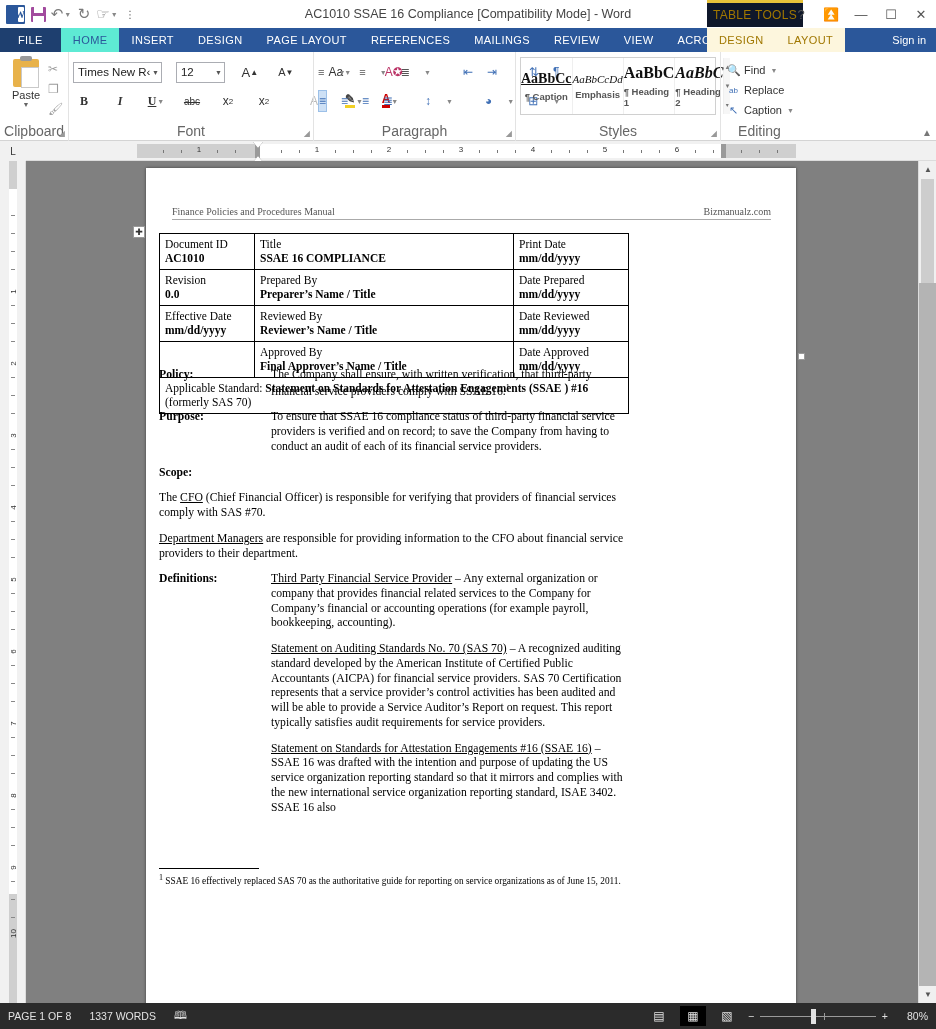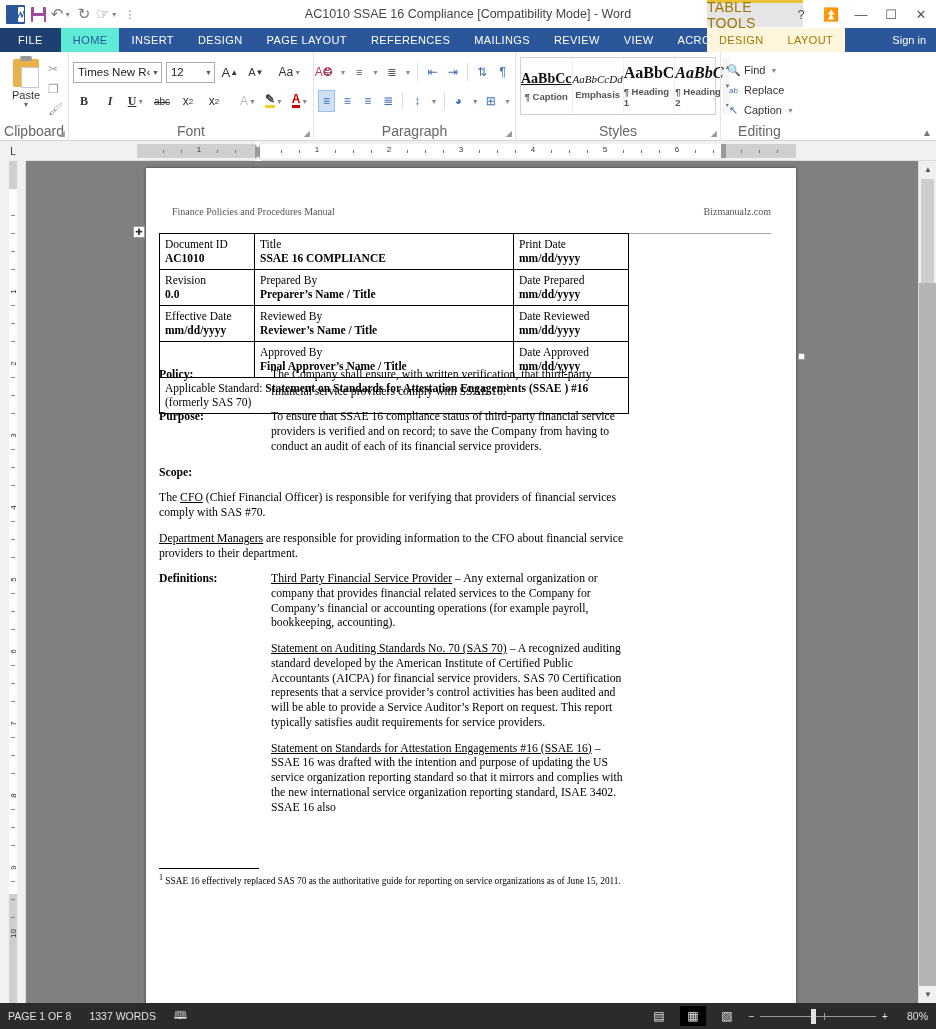--- a/index.html
+++ b/index.html
@@ -47,23 +47,23 @@
   }
   .win-ctrls {
     margin-left:auto; display:flex; align-items:center; height:28px; z-index:5;
   }
   .win-ctrls .c {
     width: 30px; height: 28px; display:flex; align-items:center; justify-content:center;
     font-size:13px; color:#555;
   }
   .ctx-tab-top {
     position:absolute; left:707px; top:0; width:96px; height:27px;
-    background:#e5e5e5; border-top:3px solid #e8c33a;
+    background:#0f172a; border-top:3px solid #e8c33a;
     display:flex; align-items:center; justify-content:center;
-    font-size:14px; color:#a07700; letter-spacing:.3px; z-index:4;
+    font-size:12px; color:#a07700; letter-spacing:.3px; z-index:4;
   }
 
   
   .tabstrip {
     height: 24px; background:#2b579a; display:flex; align-items:stretch;
     position:relative;
   }
   .tab {
     padding: 0 12px; display:flex; align-items:center; justify-content:center;
     color:#fff; font-size:11px; letter-spacing:.4px;
@@ -102,21 +102,21 @@
   .clipboard-ico::after{
     content:""; position:absolute; left:8px; top:8px; width:16px; height:19px;
     background:#fff; border:1px solid #c9c9c9;
   }
   .paste-label{ font-size:11px; color:#333; margin-top:2px;}
   .clip-side { display:flex; flex-direction:column; gap:3px; padding-top:5px;}
   .clip-side .ci { font-size:12px; color:#9a9a9a; height:17px; display:flex; align-items:center;}
 
   
   .g-font { width:245px; }
-  .row { display:flex; align-items:center; gap:4px; height:26px; }
+  .row { display:flex; align-items:center; gap:14px; height:26px; }
   .fontbox {
     height:21px; border:1px solid #abadb3; background:#fff; display:flex; align-items:center;
     padding:0 2px 0 4px; font-size:11.5px; color:#222;
   }
   .fontbox .nm { width:74px; overflow:hidden; white-space:nowrap; }
   .fontbox.size .nm { width:34px; }
   .cbtn {
     min-width:22px; height:22px; display:flex; align-items:center; justify-content:center;
     font-size:12px; color:#333;
   }
@@ -196,21 +196,21 @@
   .canvas { position:absolute; left:27px; right:18px; top:0; bottom:0; background:#808080; overflow:hidden;}
   .page {
     position:absolute; left:119px; top:7px; width:650px; height:888px;
     background:#fff; box-shadow:0 0 3px rgba(0,0,0,.5);
     font-family:"Liberation Serif", serif; color:#000;
   }
 
   .doc-header {
     position:absolute; left:26px; right:25px; top:38px;
     display:flex; justify-content:space-between;
-    font-size:10px; color:#555; border-bottom:1px solid #aaa; padding-bottom:16px;
+    font-size:10px; color:#555; border-bottom:1px solid #aaa; padding-bottom:2px;
   }
   .tbl-handle {
     position:absolute; left:-13px; top:58px; width:12px; height:12px;
     border:1px solid #999; background:#fff; color:#333;
     font-size:9px; line-height:10px; text-align:center;
   }
   .tbl-resize {
     position:absolute; right:-9px; top:185px; width:7px; height:7px; border:1px solid #999; background:#fff;
   }
 

